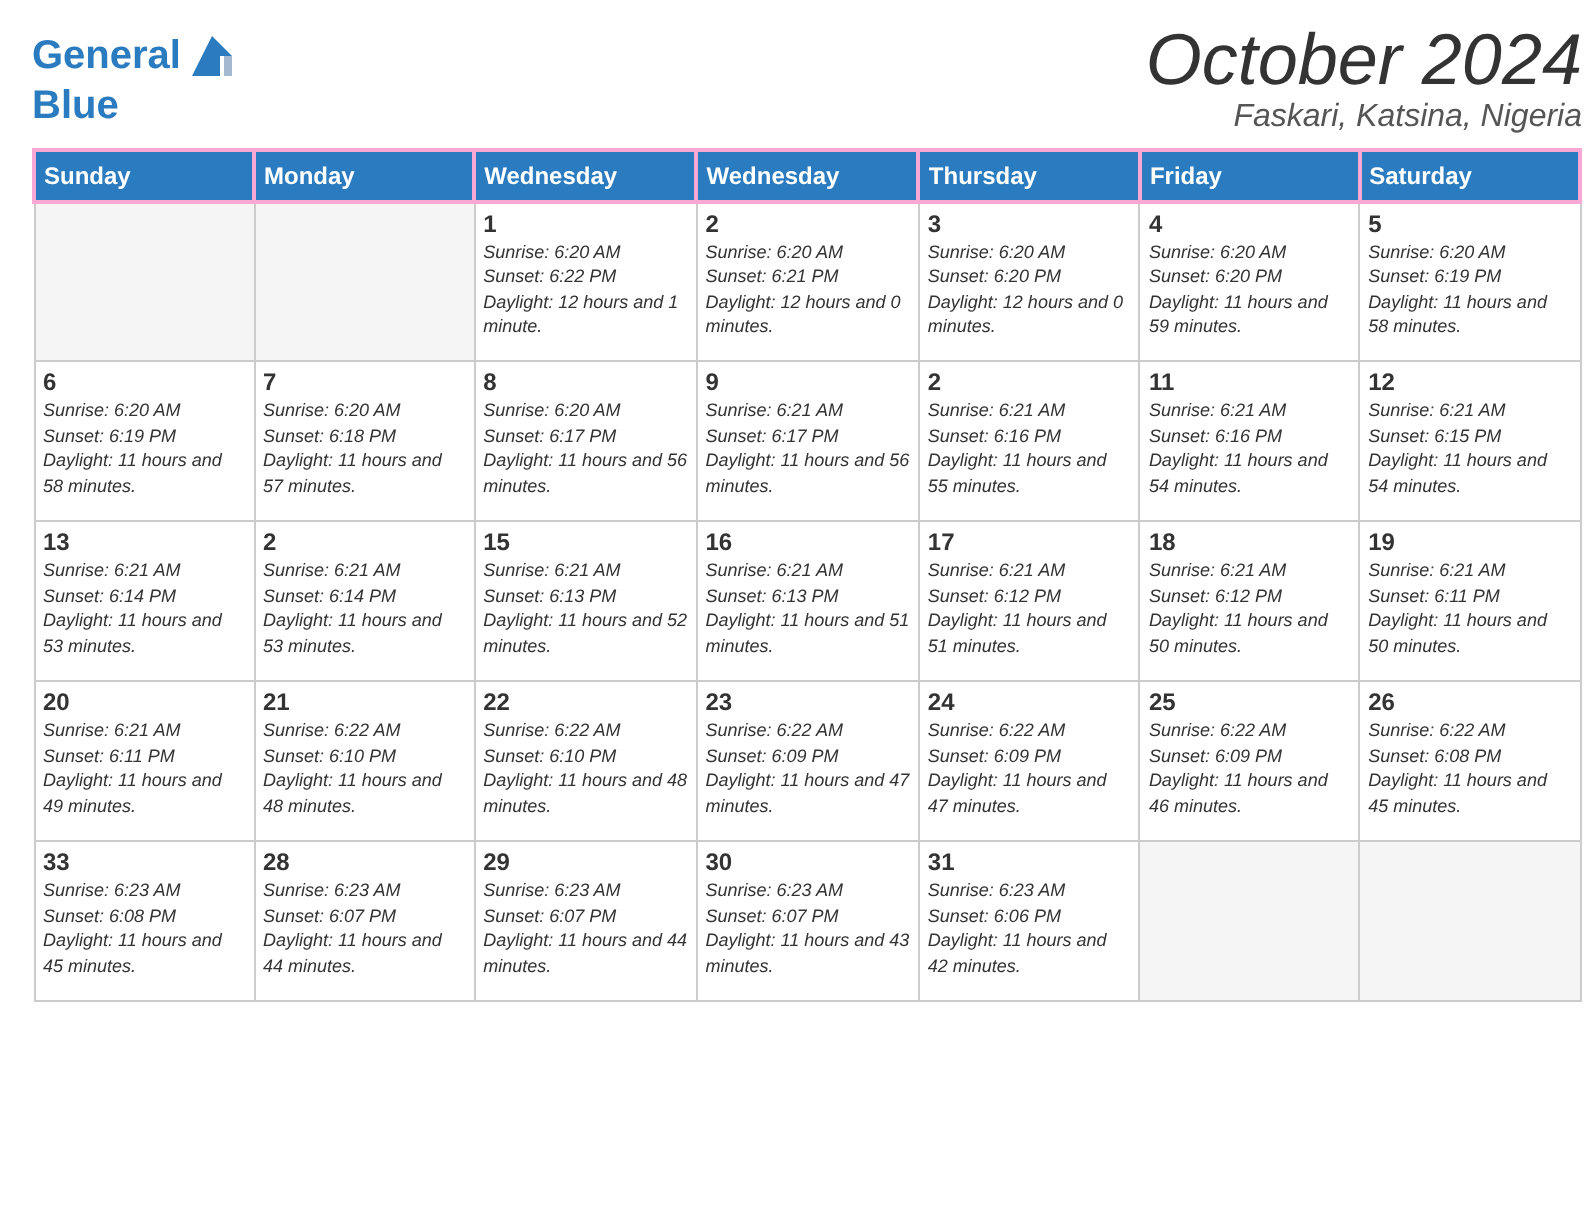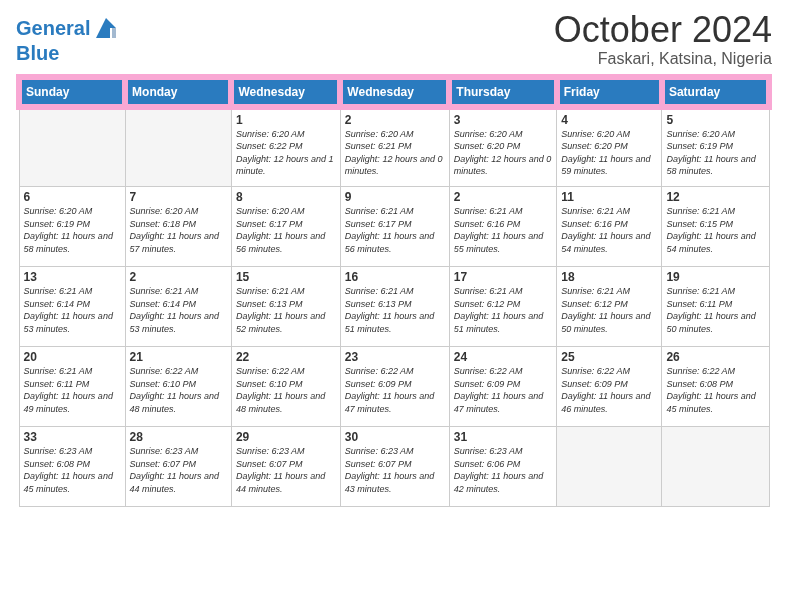--- a/index.html
+++ b/index.html
@@ -5,21 +5,21 @@
     * { box-sizing: border-box; margin: 0; padding: 0; }
     body {
       font-family: Arial, sans-serif;
       background: #fff;
       width: 792px;
       height: 612px;
       overflow: hidden;
     }
     .page {
       width: 792px;
-      padding: 10px 20px 10px 16px;
+      padding: 10px 1px 10px 16px;
     }
     .header {
       display: flex;
       justify-content: space-between;
       align-items: flex-start;
       margin-bottom: 6px;
     }
     .logo {
       display: flex;
       align-items: center;
@@ -34,20 +34,21 @@
     .logo-text span {
       color: #2a7bbf;
     }
     .logo-icon {
       width: 28px;
       height: 28px;
       margin-left: 2px;
     }
     .title-block {
       text-align: right;
+      font-style: italic;
     }
     .month-title {
       font-size: 36px;
       font-weight: normal;
       color: #333;
       line-height: 1.1;
     }
     .location-title {
       font-size: 16px;
       color: #555;
@@ -57,21 +58,21 @@
       border-collapse: collapse;
       font-size: 9.5px;
     }
     .calendar th {
       background: #2a7bbf;
       color: #fff;
       padding: 5px 4px;
       text-align: left;
       font-size: 12px;
       font-weight: bold;
-      border: 6px solid #f9a8d4;
+      border: 2px solid #f9a8d4;
     }
     .calendar td {
       border: 1px solid #ccc;
       vertical-align: top;
       padding: 3px 4px;
       width: 113px;
       height: 80px;
       font-size: 9px;
       color: #333;
       background: #fff;

